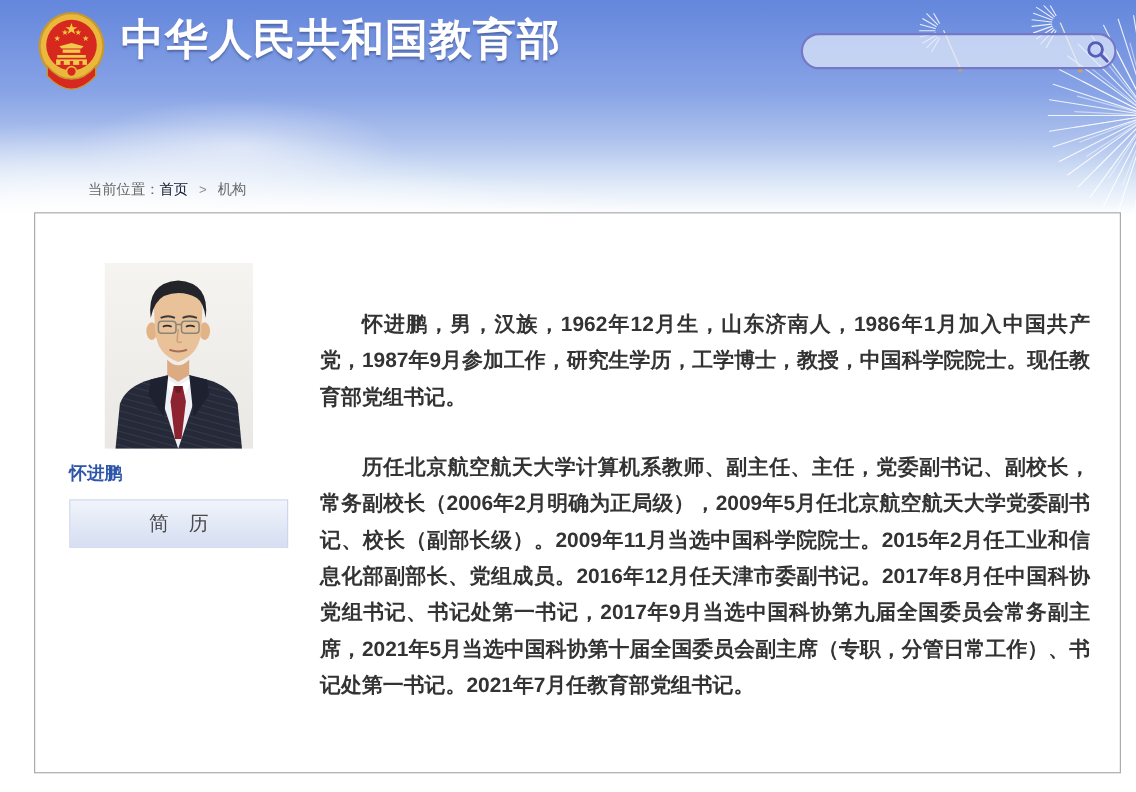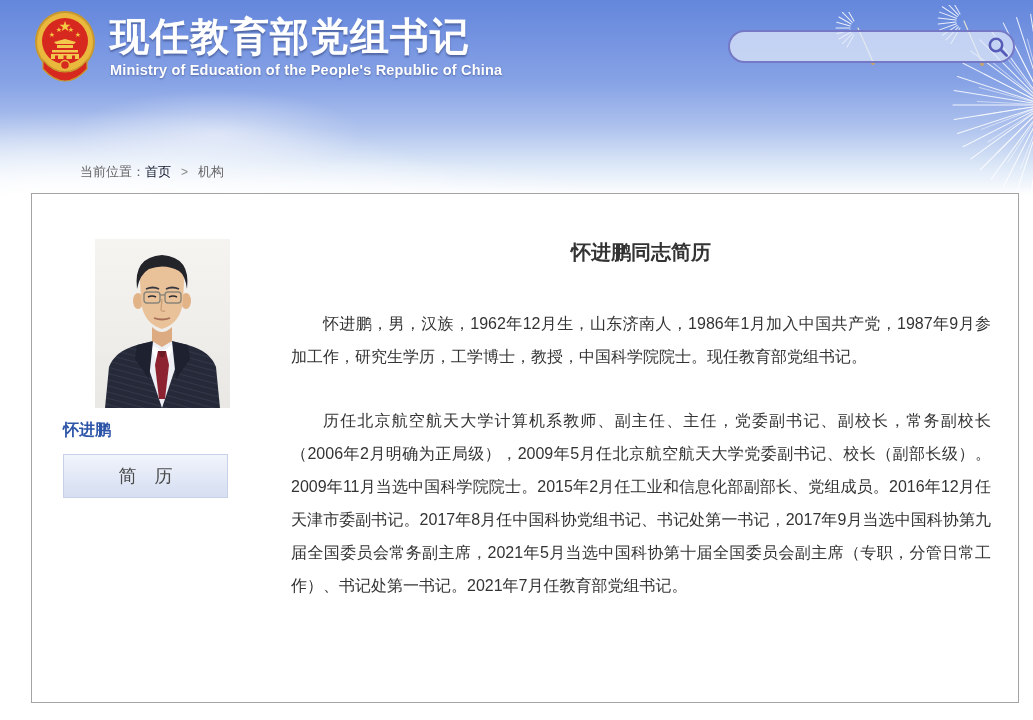--- a/index.html
+++ b/index.html
@@ -73,33 +73,33 @@
     position:absolute; left:31px; top:193px; width:988px; height:510px;
     background:#ffffff; border:1px solid #a3a3a3; display:flex; overflow:hidden;
   }
   .left-col { flex:none; width:230px; padding:45px 0 0 31px; }
   .photo { display:block; width:135px; height:169px; margin-left:32px; }
   .person-name {
     display:block; width:199px; margin-top:12px; text-align:left;
     color:#2d55a8; font-size:16px; font-weight:bold; text-decoration:none; cursor:pointer;
   }
   .resume-btn {
-    display:block; width:165px; height:44px; margin-top:13px;
+    display:block; width:199px; height:44px; margin-top:13px;
     background:linear-gradient(180deg,#f1f4fb 0%,#dde4f4 70%,#d6def1 100%);
     border:1px solid #c9d1ea; font-size:18px; color:#4a4a4a;
     font-family:inherit; cursor:pointer; text-align:center; line-height:42px;
   }
   .right-col { flex:none; width:700px; margin-left:29px; padding-top:44px; }
   .article-title {
     font-size:20px; font-weight:bold; color:#333; text-align:center; line-height:28px;
   }
   .article-body { margin-top:41px; }
   .article-body p {
-    font-size:16px; line-height:33px; color:#333; text-align:justify;
-    text-indent:2em; margin:0 0 31px 0;
+    font-size:19px; line-height:33px; color:#333; text-align:justify;
+    text-indent:2em; margin:0 0 31px 0;font-weight:bold;
   }
 </style>
 </head>
 <body>
 
 <div class="sky"></div>
 <div class="clouds"></div>
 
 <svg class="decor" style="left:935px; top:-5px;" width="220" height="220" viewBox="0 0 220 220">
   <g id="d-main" transform="translate(110,110)">
@@ -225,22 +225,21 @@
   <rect x="19" y="42" width="26" height="2.5" fill="#f2c94c"></rect>
   <rect x="18" y="46" width="28" height="5" fill="#f2c94c"></rect>
   <rect x="22" y="47.5" width="3" height="3.5" fill="#d6281e"></rect>
   <rect x="30.5" y="47.5" width="3" height="3.5" fill="#d6281e"></rect>
   <rect x="39" y="47.5" width="3" height="3.5" fill="#d6281e"></rect>
   <circle cx="32" cy="57" r="4.5" fill="#d6281e" stroke="#e9b83c" stroke-width="1.5"></circle>
   <path d="M10 52 Q20 64 32 64 Q44 64 54 52 L54 61 Q43 73 32 73 Q21 73 10 61 Z" fill="#d6281e" stroke="#c8982f" stroke-width="1.2"></path>
 </svg>
 
 <div class="titles">
-  <div class="title-zh">现任教育部党组书记</div>
-  <div class="title-en">Ministry of Education of the People's Republic of China</div>
+  <div class="title-zh">中华人民共和国教育部</div>
 </div>
 
 <div class="search">
   <input type="text" placeholder="" style="">
   <button class="search-btn">
     <svg width="24" height="24" viewBox="0 0 24 24">
       <circle cx="10" cy="10" r="6.2" fill="none" stroke="#565cb8" stroke-width="2.6"></circle>
       <line x1="14.8" y1="14.8" x2="20.5" y2="20.5" stroke="#565cb8" stroke-width="2.8" stroke-linecap="round"></line>
     </svg>
   </button>
@@ -305,20 +304,19 @@
       <path d="M67 60 L66 71 Q67 73 70 72" stroke="#caa077" stroke-width="1.4" fill="none"></path>
       <path d="M59 79 Q67 82 75 79" stroke="#a86f58" stroke-width="1.8" fill="none"></path>
     </svg>
 
     <a class="person-name">怀进鹏</a>
 
     <button class="resume-btn">简　历</button>
   </div>
 
   <div class="right-col">
-    <div class="article-title">怀进鹏同志简历</div>
     <div class="article-body">
       <p>怀进鹏，男，汉族，1962年12月生，山东济南人，1986年1月加入中国共产党，1987年9月参加工作，研究生学历，工学博士，教授，中国科学院院士。现任教育部党组书记。</p>
       <p>历任北京航空航天大学计算机系教师、副主任、主任，党委副书记、副校长，常务副校长（2006年2月明确为正局级），2009年5月任北京航空航天大学党委副书记、校长（副部长级）。2009年11月当选中国科学院院士。2015年2月任工业和信息化部副部长、党组成员。2016年12月任天津市委副书记。2017年8月任中国科协党组书记、书记处第一书记，2017年9月当选中国科协第九届全国委员会常务副主席，2021年5月当选中国科协第十届全国委员会副主席（专职，分管日常工作）、书记处第一书记。2021年7月任教育部党组书记。</p>
     </div>
   </div>
 
 </div>
 
 </body></html>

